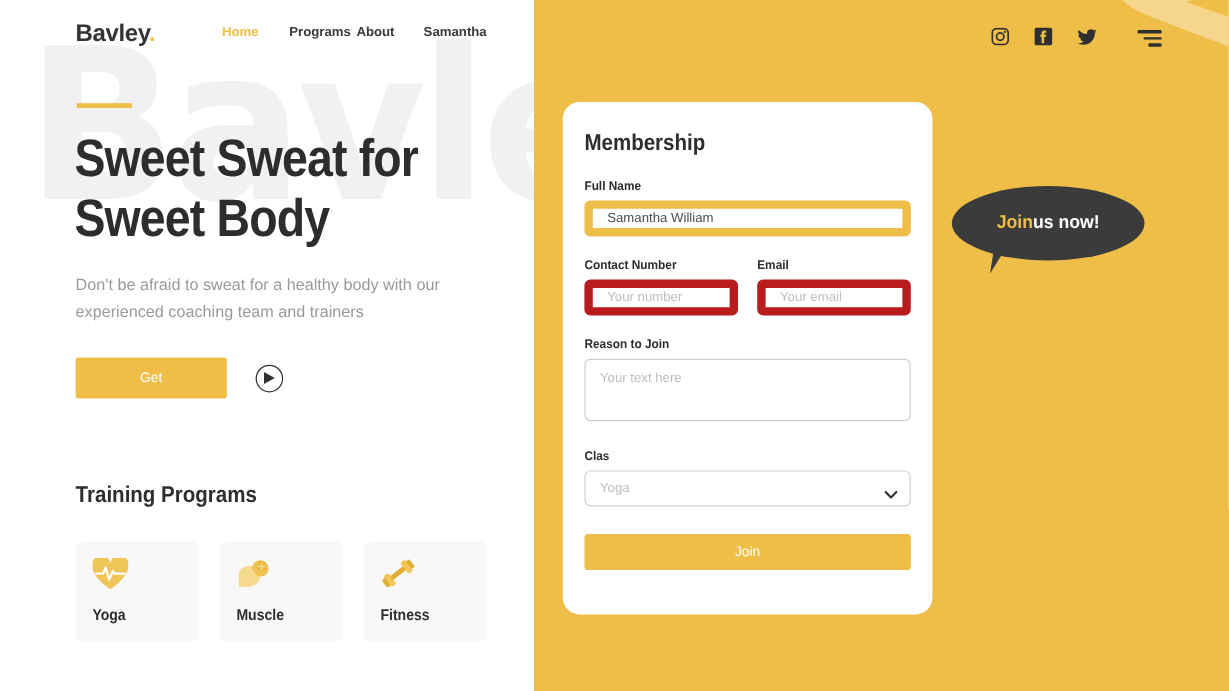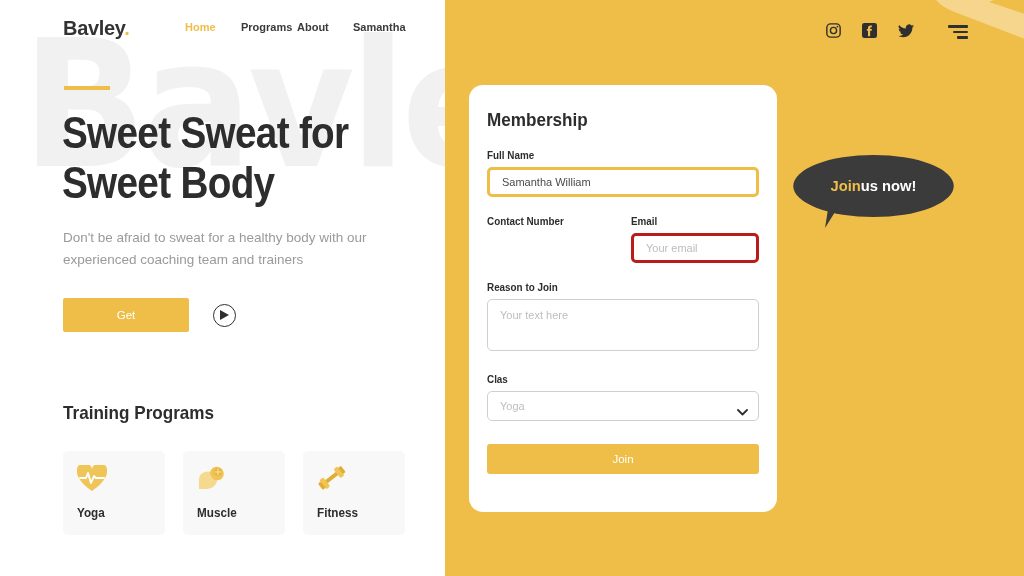--- a/index.html
+++ b/index.html
@@ -128,21 +128,21 @@
   .form-title {
     font-size:19px; font-weight:700; color:#2d2d2d;
     transform:scaleX(0.9); transform-origin:left top;
   }
   .f-label {
     font-size:10.5px; font-weight:700; color:#2d2d2d;
     margin-top:18px; margin-bottom:6px;
     transform:scaleX(0.94); transform-origin:left top;
   }
   .f-input {
-    width:100%; height:30px; border:3px solid #b91c1c; border-radius:5px;
+    width:100%; height:30px; border:7px solid #b91c1c; border-radius:5px;
     padding:0 12px; font-size:11px; font-family:inherit; color:#4a4a4a;
     outline:none; background:#fff;
   }
   .f-input.focused { border-color:#EFBE49; }
   .f-input::placeholder { color:#bdbdbd; }
   .f-row { display:flex; gap:16px; }
   .f-col { flex:1; min-width:0; }
   .f-textarea {
     width:100%; height:52px; border:1px solid #cfcfcf; border-radius:5px;
     padding:9px 12px; font-size:11px; font-family:inherit; color:#4a4a4a;
@@ -296,20 +296,21 @@
 
   <div class="form-card">
     <div class="form-title">Membership</div>
 
     <div class="f-label">Full Name</div>
     <input class="f-input focused" type="text" value="Samantha William" style="">
 
     <div class="f-row">
       <div class="f-col">
         <div class="f-label">Contact Number</div>
+        <input class="f-input" type="text" placeholder="Your number" style="">
       </div>
       <div class="f-col">
         <div class="f-label">Email</div>
         <input class="f-input" type="text" placeholder="Your email" style="">
       </div>
     </div>
 
     <div class="f-label">Reason to Join</div>
     <textarea class="f-textarea" placeholder="Your text here" style=""></textarea>
 

